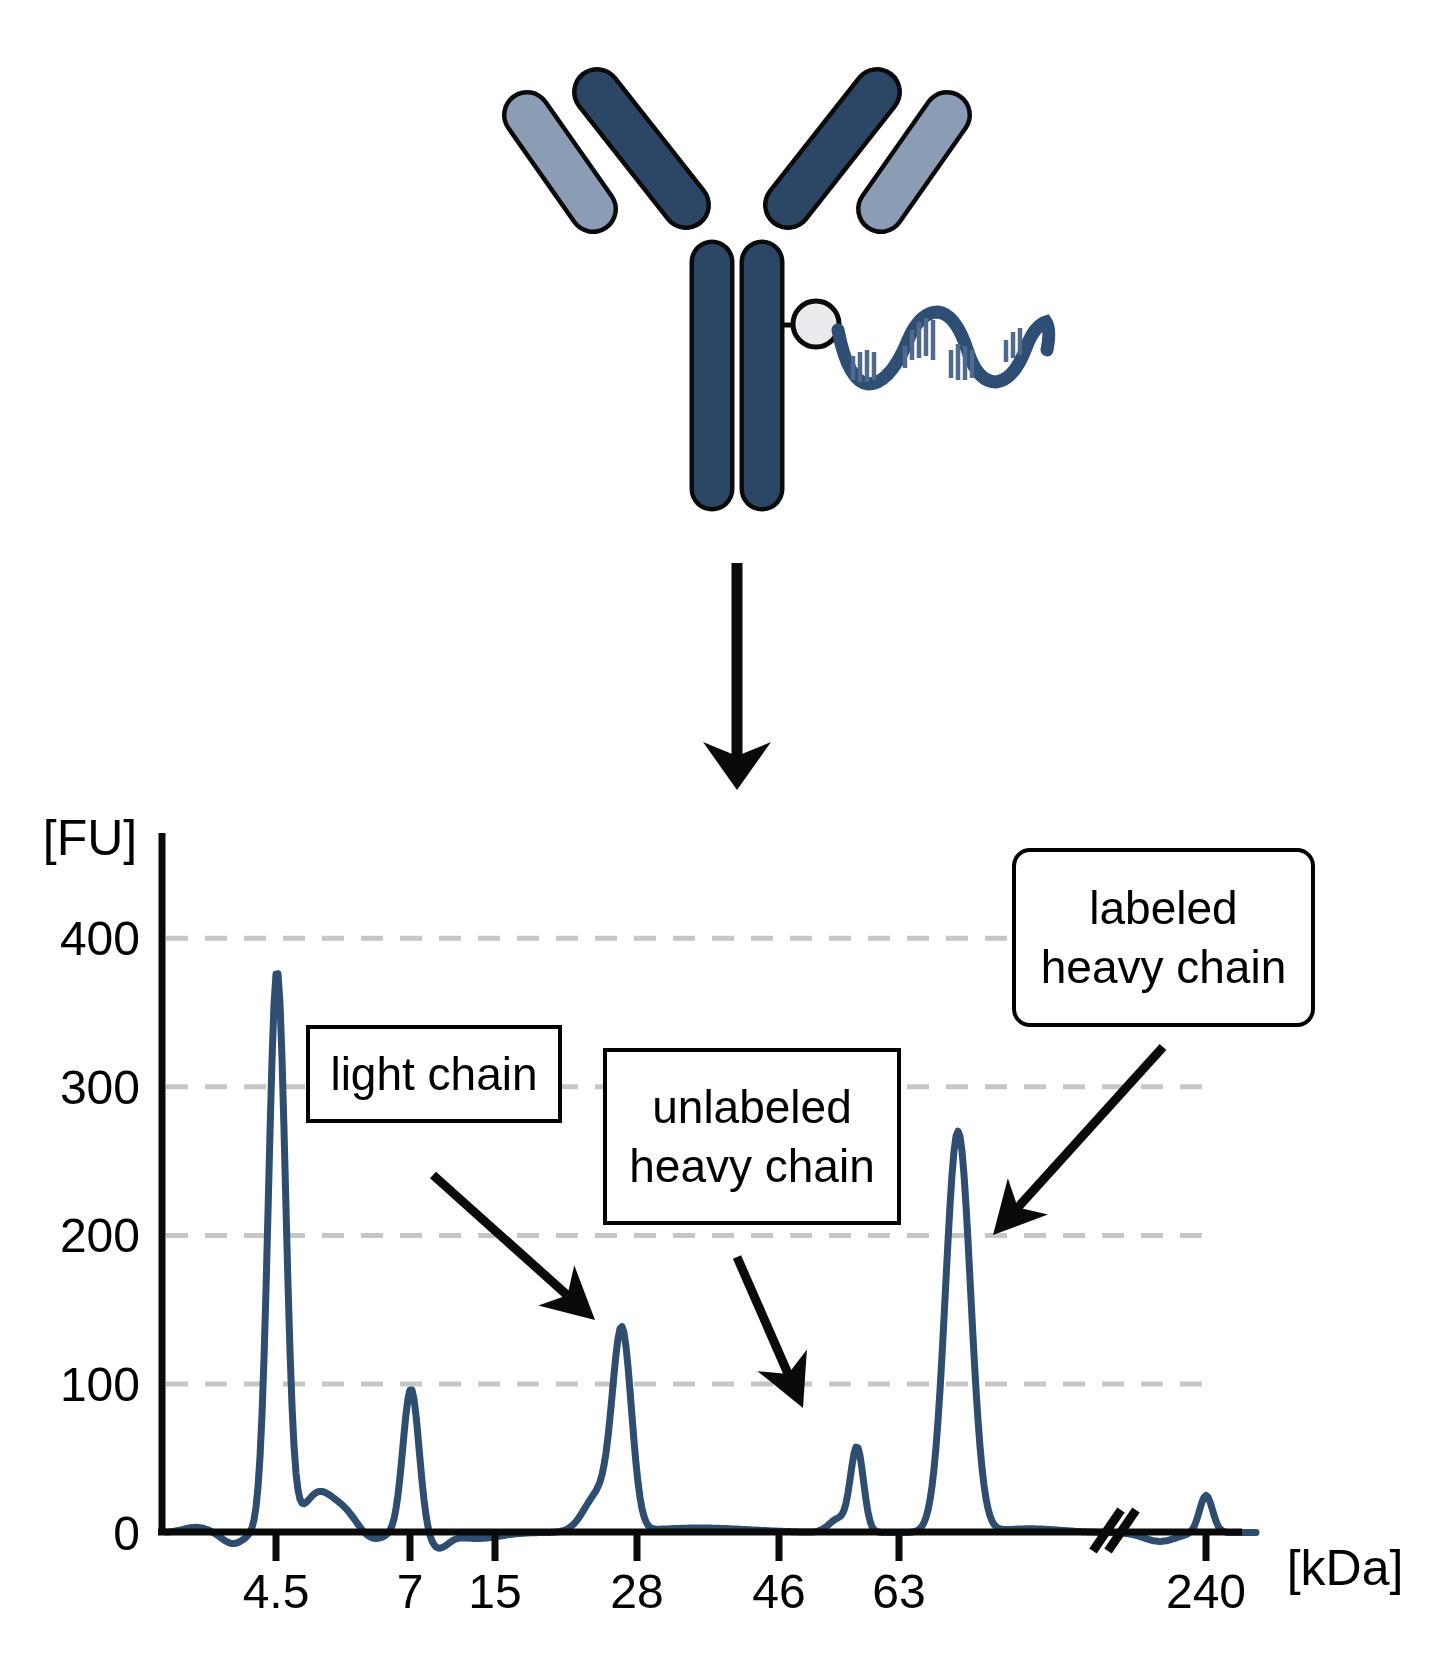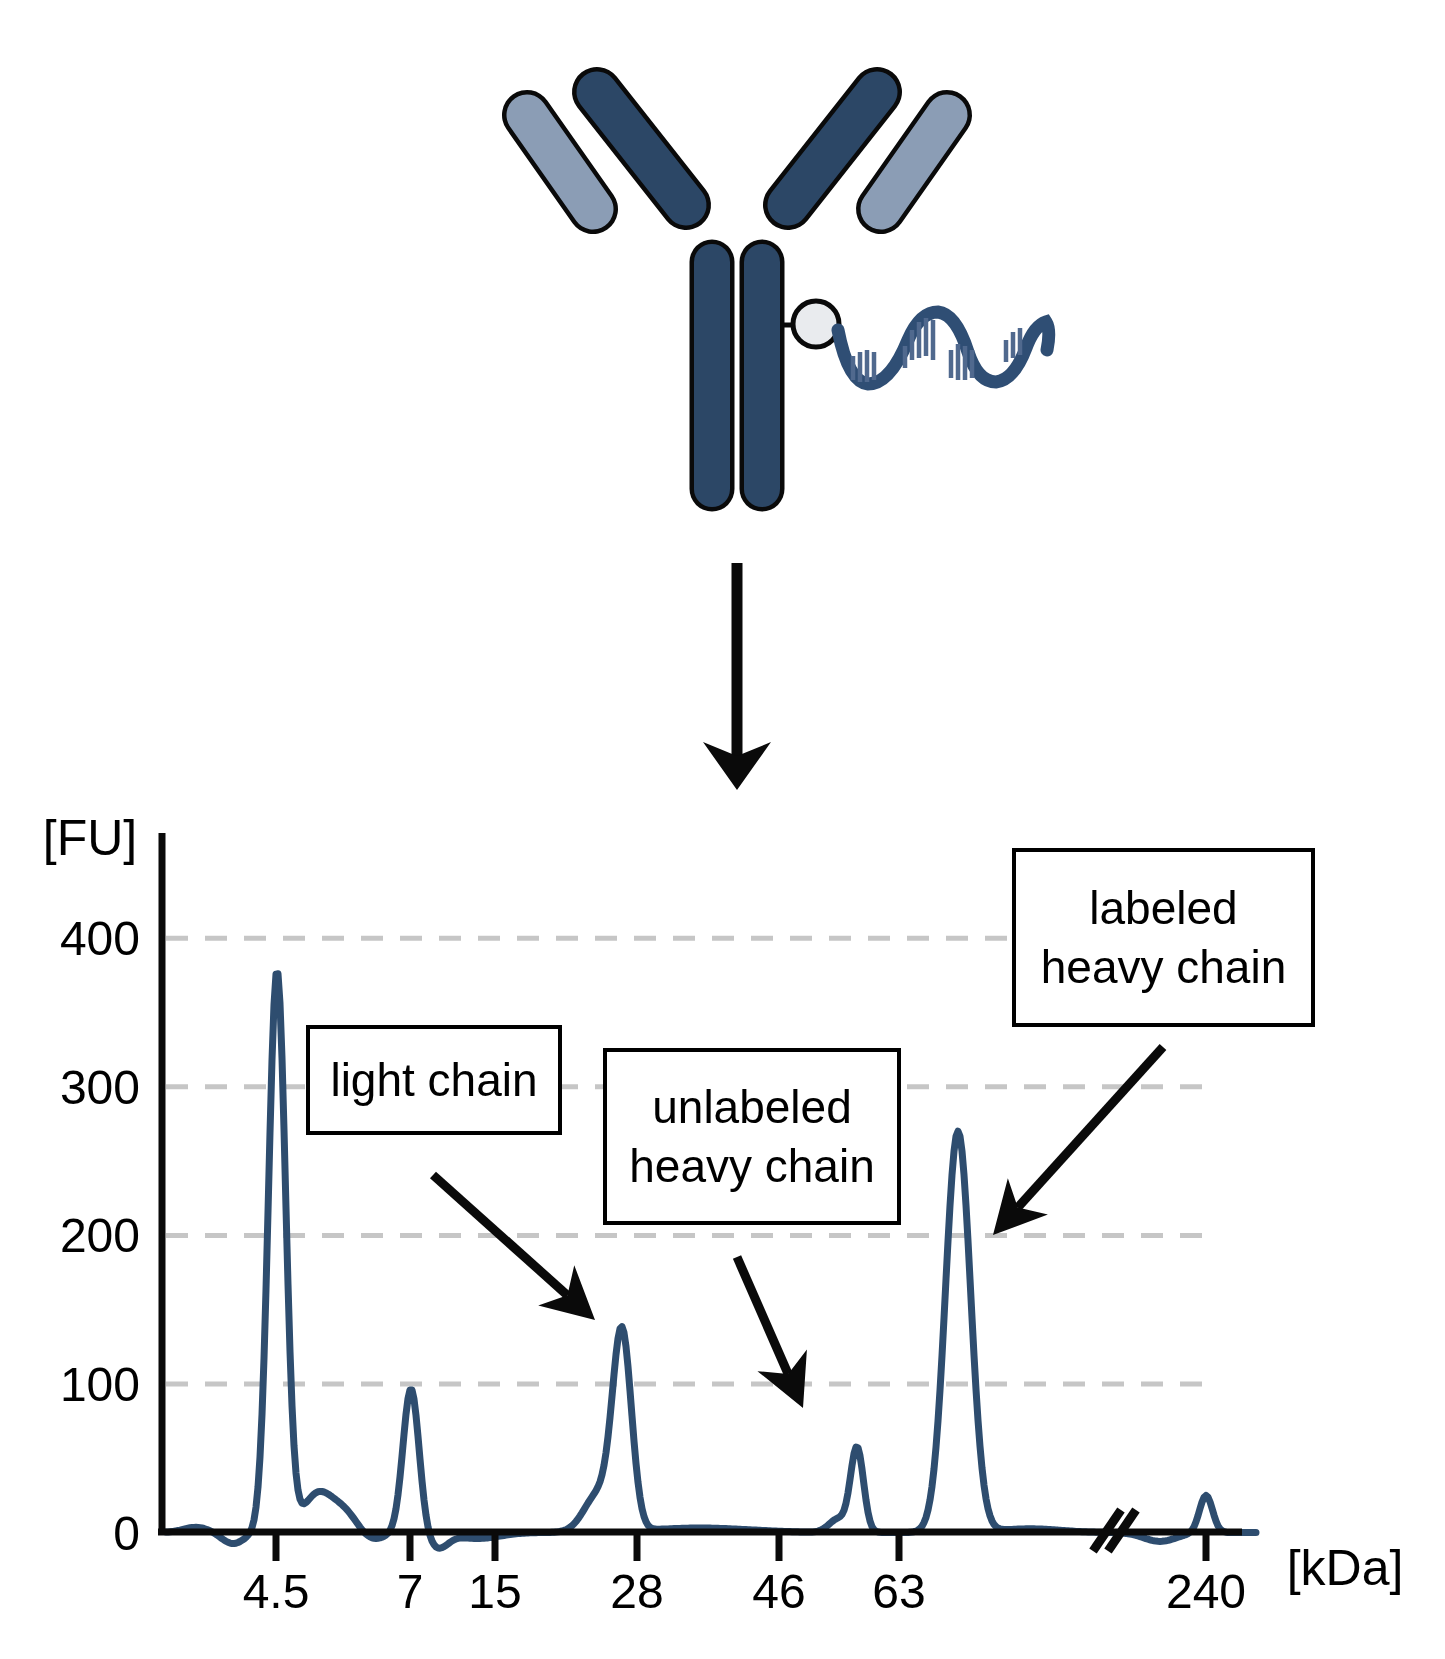--- a/index.html
+++ b/index.html
@@ -104,24 +104,24 @@
     <g id="annarrows">
         <line x1="433" y1="1175" x2="567.4305227610495" y2="1295.3236160515567" class="ann-arrow-line"></line>
         <polygon points="595,1320 538.2466166747731,1305.4379437873679 567.4305227610495,1295.3236160515567 574.2607986535822,1265.2014094386293" class="ann-arrow-head"></polygon>
         <line x1="737" y1="1257" x2="788.1814822920138" y2="1374.0970276680923" class="ann-arrow-line"></line>
         <polygon points="803,1408 757.433968276303,1371.1660923474708 788.1814822920138,1374.0970276680923 806.913981949898,1349.539066503383" class="ann-arrow-head"></polygon>
         <line x1="1163" y1="1047" x2="1017.816147324813" y2="1207.556260605501" class="ann-arrow-line"></line>
         <polygon points="993,1235 1007.8502350605081,1178.321339830165 1017.816147324813,1207.556260605501 1047.90326012275,1214.5395007907027" class="ann-arrow-head"></polygon>
       </g>
   </svg>
 
-  <div class="ann-box" style="left: 306px; top: 1025px; width: 256px; height: 110px;">
+  <div class="ann-box" style="left: 306px; top: 1025px; width: 256px; height: 98px;">
       <span>light chain</span>
     </div>
   <div class="ann-box" style="left: 603px; top: 1048px; width: 298px; height: 177px;">
       <span>unlabeled</span>
       <span>heavy chain</span>
     </div>
-  <div class="ann-box" style="left: 1012px; top: 848px; width: 303px; height: 179px;">
+  <div class="ann-box" style="left: 1012px; top: 848px; width: 303px; height: 179px; border-radius: 18px;">
       <span>labeled</span>
       <span>heavy chain</span>
     </div>
 </div>
 
 </body></html>

